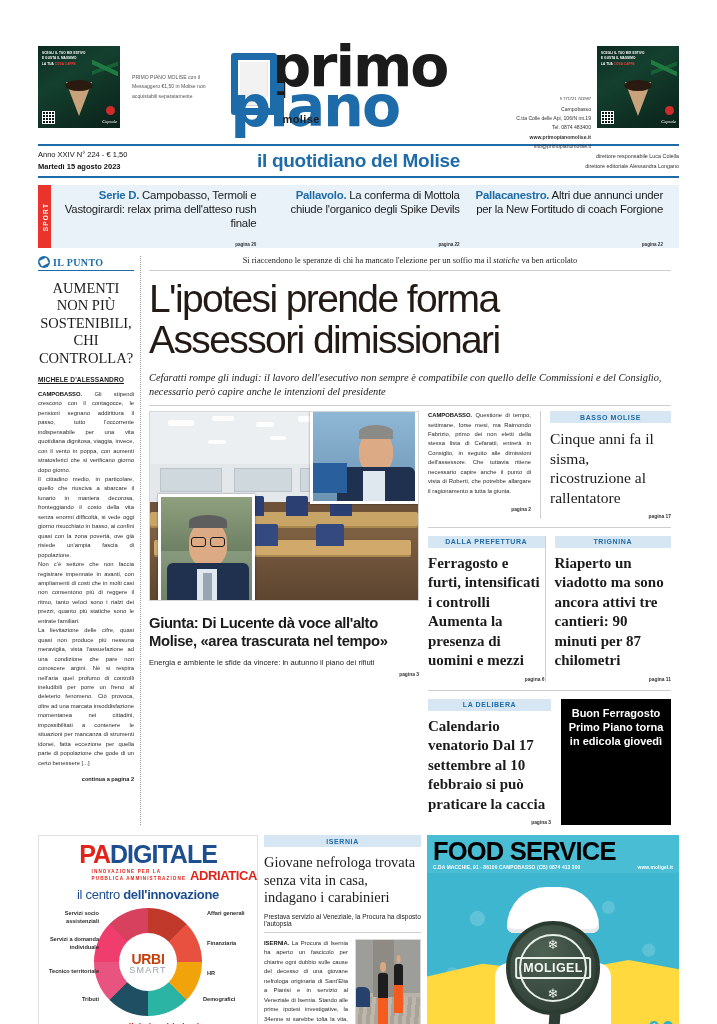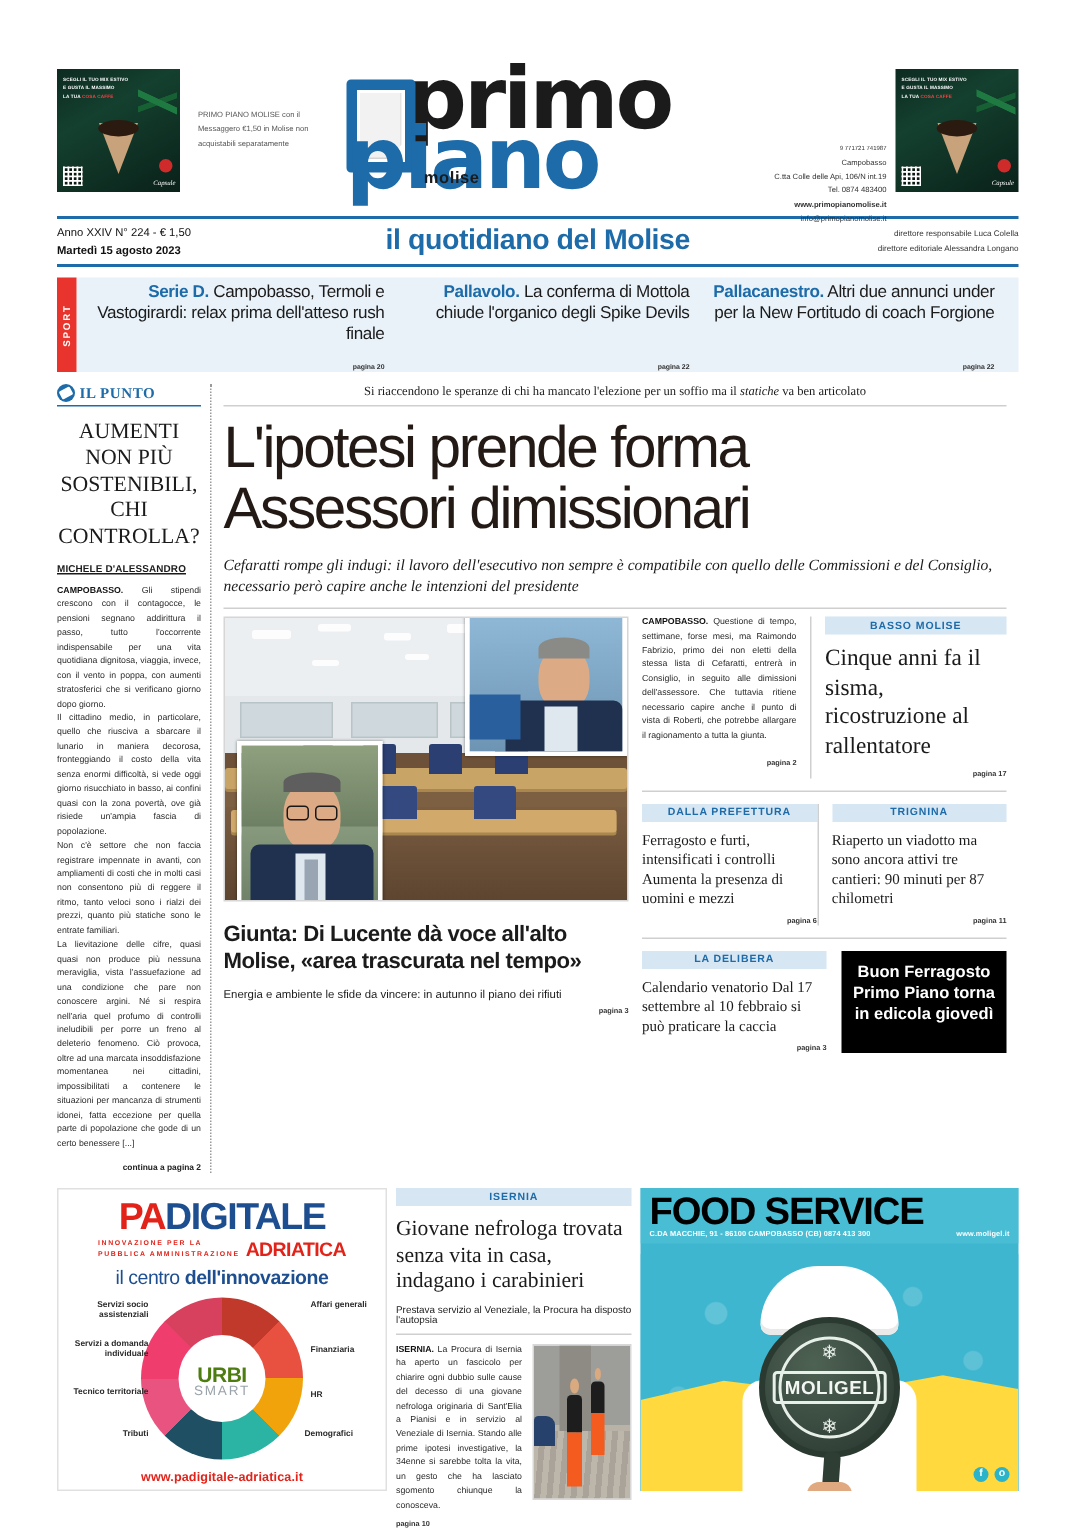--- a/index.html
+++ b/index.html
@@ -130,47 +130,47 @@
   .brief-body b { font-weight:bold; color:#111; }
   .brief-pg { font-size:4.9px; font-weight:bold; text-align:right; margin-top:11px; color:#333; }
   .side-big { flex:1; border-left:1px solid #cfcfcf; padding-left:9px; }
   .sec-tag { background:#d6e6f3; color:#1d6ba8; font-size:7px; font-weight:bold; text-align:center; letter-spacing:.6px; padding:2.5px 0; }
   .side-big h2 { font-family:"Liberation Serif", serif; font-weight:normal; font-size:15.5px; line-height:1.27; color:#1b1b1b; margin-top:6px; }
   .side-pg { font-size:4.9px; font-weight:bold; text-align:right; color:#333; margin-top:6px; }
 
   .side-two { display:flex; margin-top:8px; border-top:1px solid #cfcfcf; padding-top:8px; }
   .s2col { flex:1; }
   .s2col + .s2col { border-left:1px solid #cfcfcf; padding-left:9px; }
-  .s2col h2 { font-family:"Liberation Serif", serif; font-weight:normal; font-size:10px; line-height:1.3; color:#1b1b1b; margin-top:6px; }
+  .s2col h2 { font-family:"Liberation Serif", serif; font-weight:bold; font-size:15px; line-height:1.3; color:#1b1b1b; margin-top:6px; }
 
   .side-three { display:flex; margin-top:8px; border-top:1px solid #cfcfcf; padding-top:8px; }
   .redbox { flex:0 0 110px; margin-left:10px; background:#000000; color:#fff; text-align:center;
      font-size:11px; font-weight:bold; line-height:1.3; padding:7px 4px; text-shadow:0 1px 1px rgba(0,0,0,.25); }
 
   
   .bottom { display:flex; margin-top:10px; gap:6px; }
   .ad-pa { flex:0 0 220px; height:202px; background:#fff; border:1px solid #e0e0e0; position:relative; overflow:hidden; }
   .pa-top { text-align:center; padding-top:6px; }
   .pa-title { font-size:25px; font-weight:bold; letter-spacing:-1px; line-height:1; }
   .pa-title .pa-red { color:#e2231a; }
   .pa-title .pa-blue { color:#1d4e8f; }
-  .pa-sub { display:flex; justify-content:center; align-items:center; gap:4px; margin-top:1px; }
+  .pa-sub { display:flex; justify-content:flex-end; align-items:center; gap:4px; margin-top:1px; }
   .pa-sub .left { font-size:4.6px; color:#e2231a; font-weight:bold; letter-spacing:1.1px; line-height:1.5; text-align:left; }
   .pa-sub .right { font-size:13px; color:#e2231a; font-weight:bold; letter-spacing:-.4px; }
   .pa-slogan { font-size:13px; color:#1d4e8f; margin-top:4px; letter-spacing:-.3px; }
   .pa-slogan b { font-weight:bold; }
   .pa-mid { position:relative; height:118px; margin-top:2px; }
   .donut { position:absolute; left:50%; top:4px; transform:translateX(-50%); width:108px; height:108px; border-radius:50%;
      background: conic-gradient(
         #c0392b 0deg 45deg, #e8503f 45deg 90deg, #f0a30a 90deg 135deg,
         #2bb3a3 135deg 180deg, #1f4f63 180deg 225deg, #e8547f 225deg 270deg,
         #ef3e6d 270deg 315deg, #d8415e 315deg 360deg); }
   .donut::after { content:""; position:absolute; left:25px; top:25px; width:58px; height:58px; border-radius:50%; background:#fff; }
   .urbi { position:absolute; left:50%; top:50%; transform:translate(-50%,-50%); text-align:center; z-index:3; }
-  .urbi .u1 { font-size:14px; font-weight:bold; color:#4d7c0f; letter-spacing:-.3px; }
+  .urbi .u1 { font-size:14px; font-weight:bold; color:#c2410c; letter-spacing:-.3px; }
   .urbi .u2 { font-size:9px; color:#9aa3aa; letter-spacing:1.2px; margin-top:-2px; }
   .pa-lab { position:absolute; font-size:5.6px; font-weight:bold; color:#2b2b2b; line-height:1.3; }
   .pa-lab.l { text-align:right; }
   .pa-url { text-align:center; font-size:8.4px; font-weight:bold; color:#e2231a; letter-spacing:.1px; }
 
   .isernia { flex:1; }
   .isernia h2 { font-family:"Liberation Serif", serif; font-weight:normal; font-size:14.4px; line-height:1.22; color:#1b1b1b; margin-top:7px; }
   .isernia .isub { font-size:6.6px; color:#1b1b1b; margin-top:6px; border-bottom:1px solid #cfcfcf; padding-bottom:5px; }
   .is-row { display:flex; margin-top:6px; gap:7px; }
   .is-text { flex:0 0 84px; font-size:5.85px; line-height:1.62; text-align:justify; color:#2a2a2a; }

